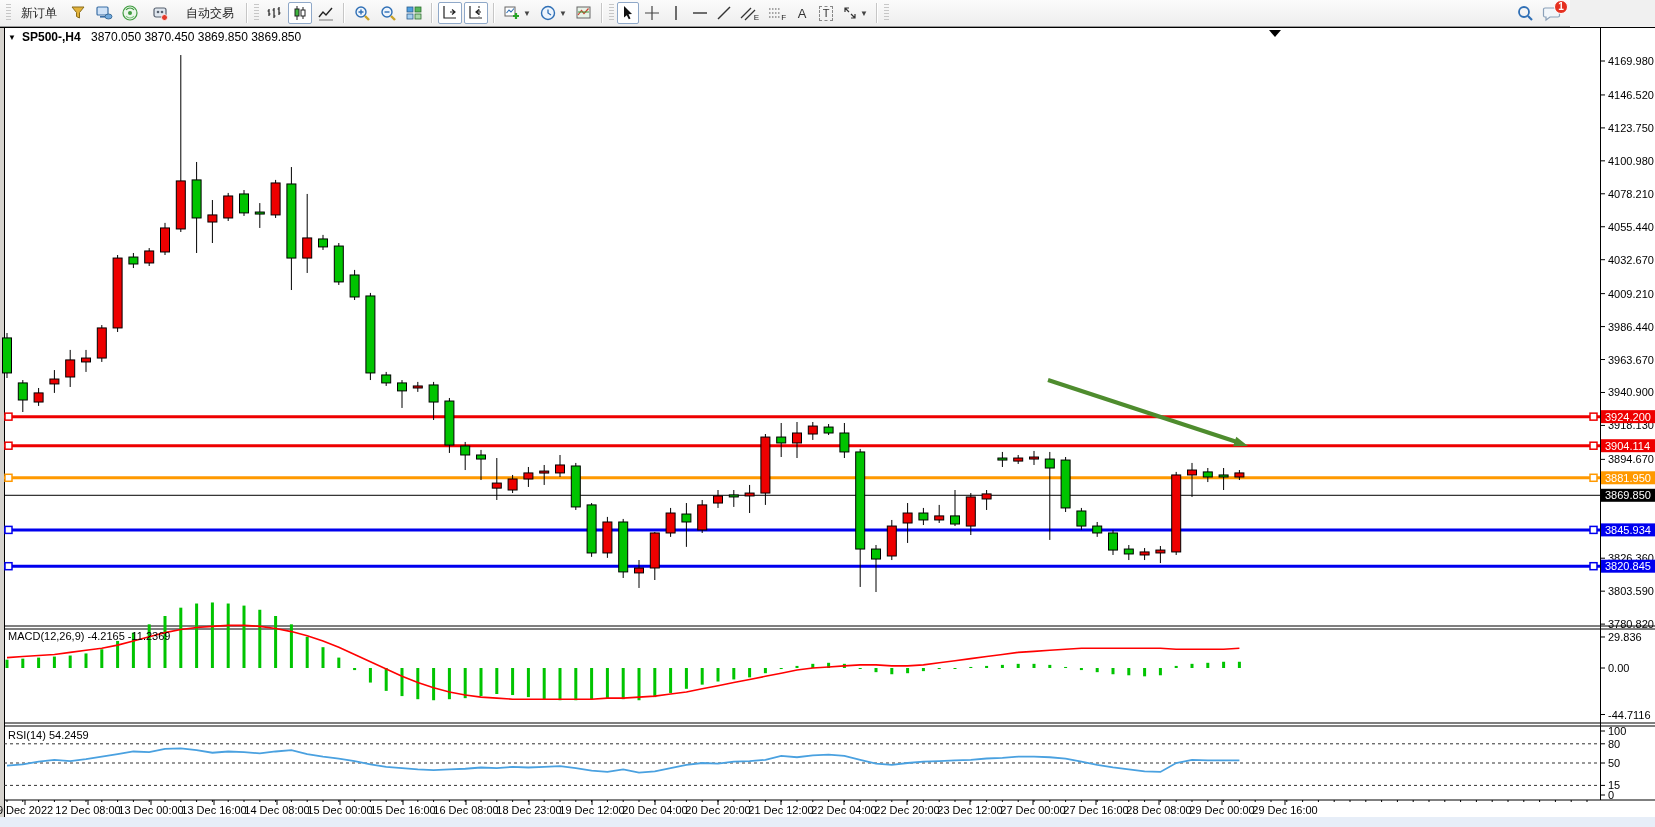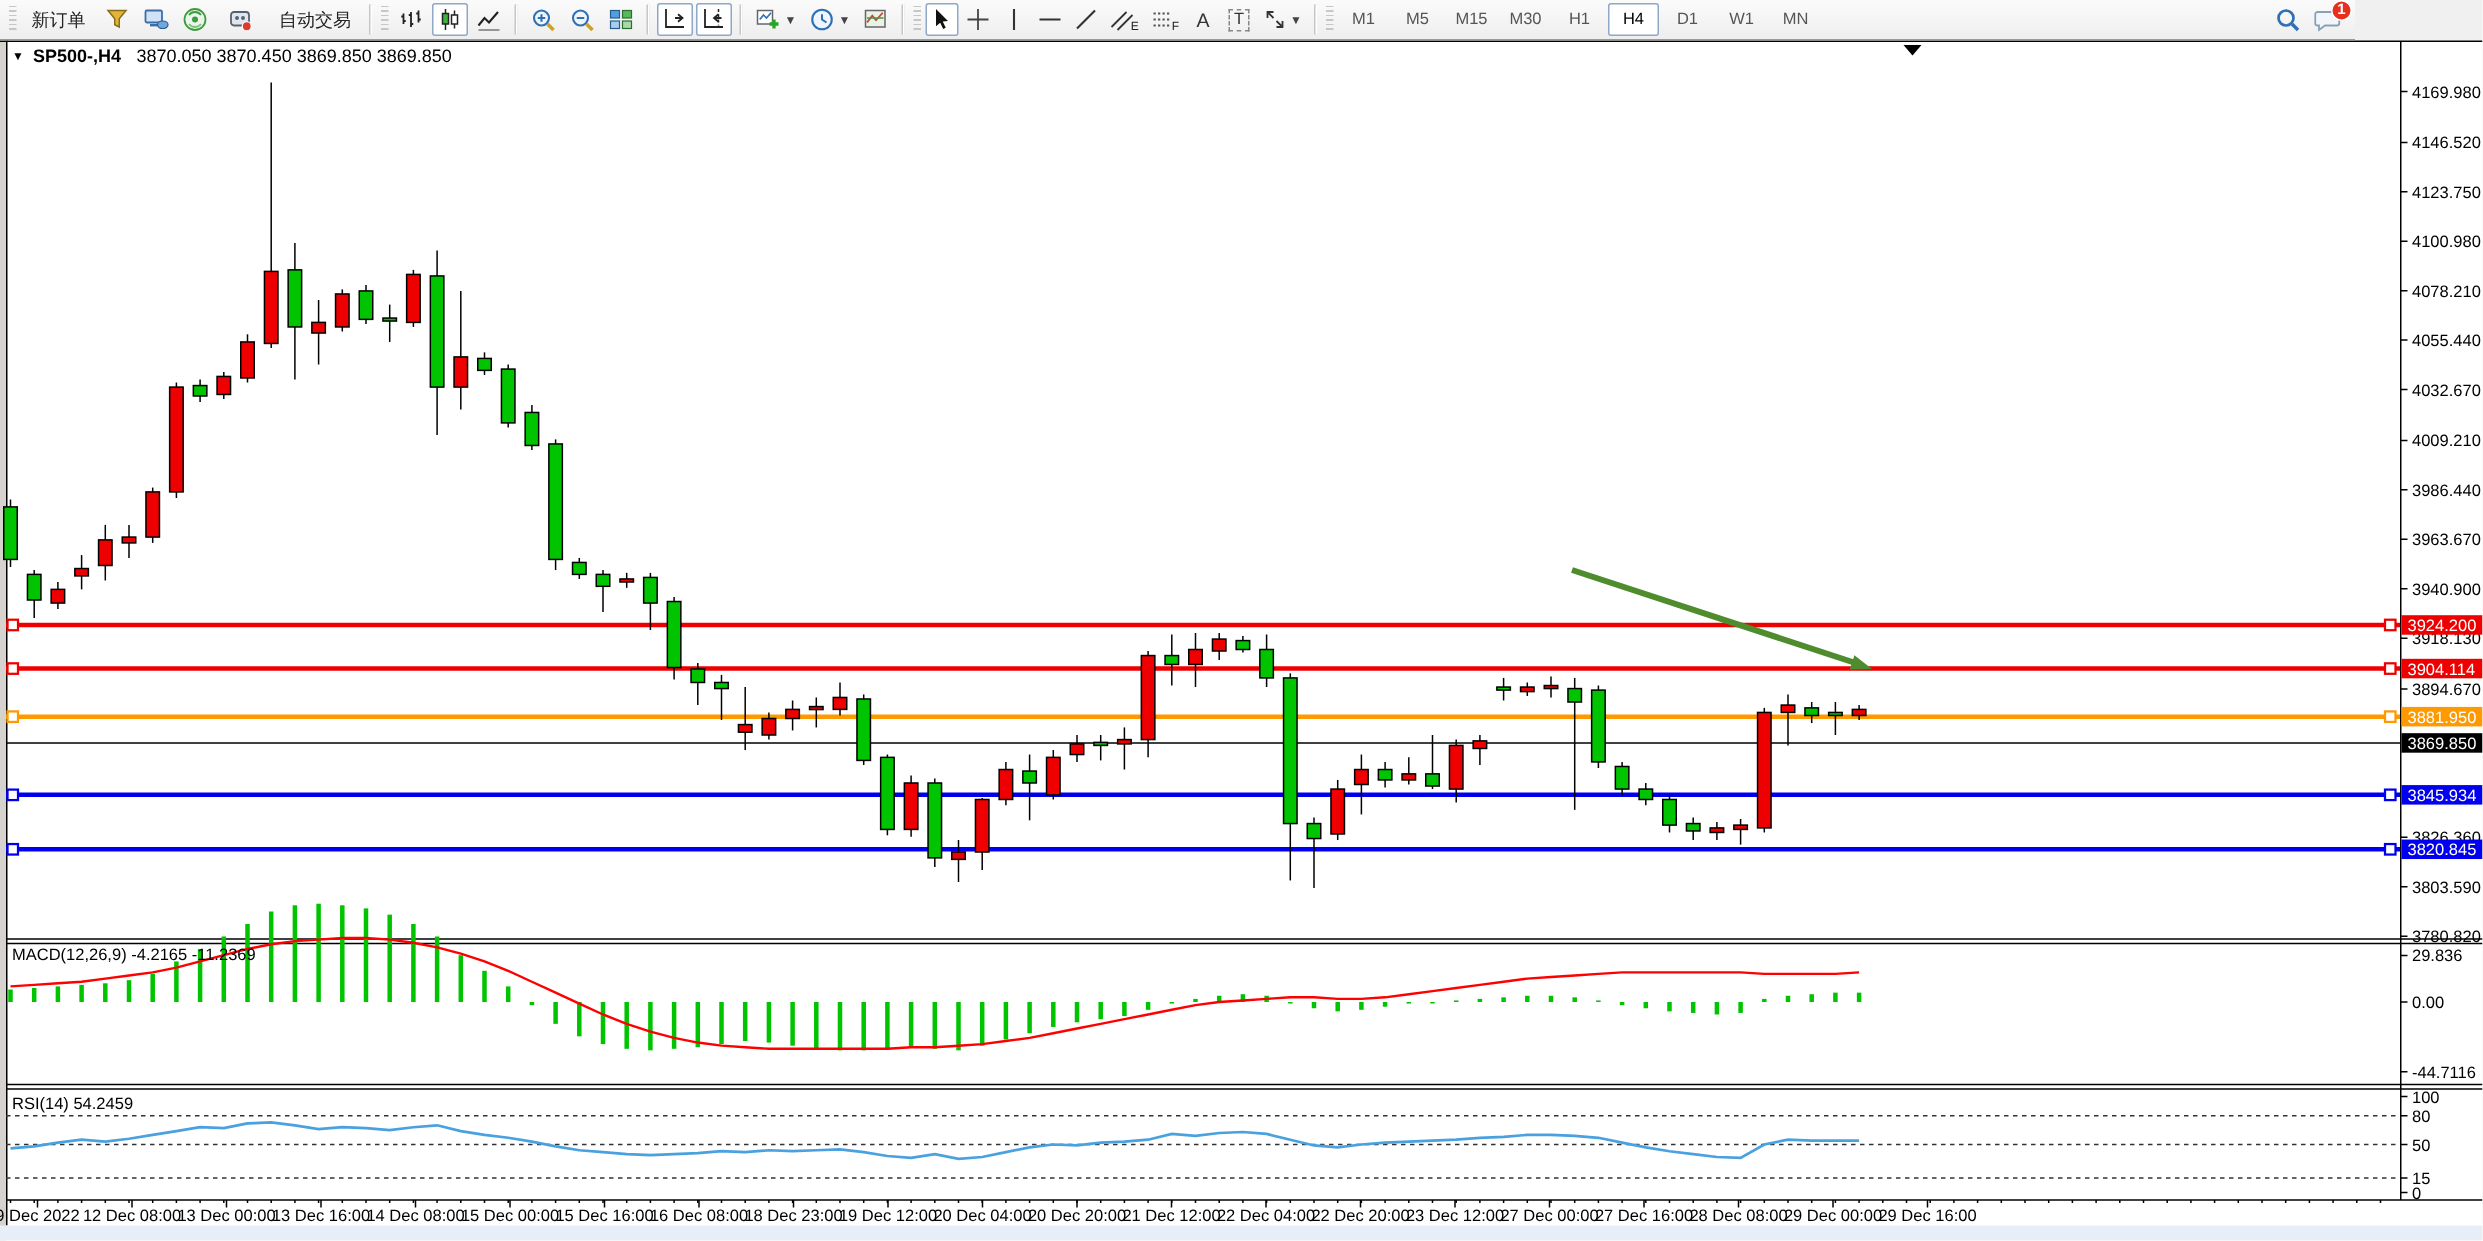--- a/index.html
+++ b/index.html
@@ -238,31 +238,20 @@
         <path d="M3 3 l4 4 M7 3 H3 V7" stroke="#333" stroke-width="1.2" fill="none"></path>
         <path d="M13 13 l-4 -4 M9 13 h4 v-4" stroke="#333" stroke-width="1.2" fill="none"></path>
       </svg>
       <span class="dd">▼</span>
     </div>
   </div>
 
   <div class="tb-sep"></div>
     <div class="grip"></div>
 
-  <div class="tb-group" id="timeframes">
-      <div class="tf-btn">M1</div>
-      <div class="tf-btn">M5</div>
-      <div class="tf-btn">M15</div>
-      <div class="tf-btn">M30</div>
-      <div class="tf-btn">H1</div>
-      <div class="tf-btn active">H4</div>
-      <div class="tf-btn">D1</div>
-      <div class="tf-btn">W1</div>
-      <div class="tf-btn">MN</div>
-    </div>
 
   <div id="tb-right">
     <div class="tb-btn">
       <svg class="ic" width="18" height="18" viewBox="0 0 18 18">
         <circle cx="8" cy="8" r="5" fill="none" stroke="#2f6fb5" stroke-width="1.8"></circle>
         <line x1="12" y1="12" x2="16" y2="16" stroke="#2f6fb5" stroke-width="2.2"></line>
       </svg>
     </div>
     <div class="tb-btn">
       <span class="iconwrap">

